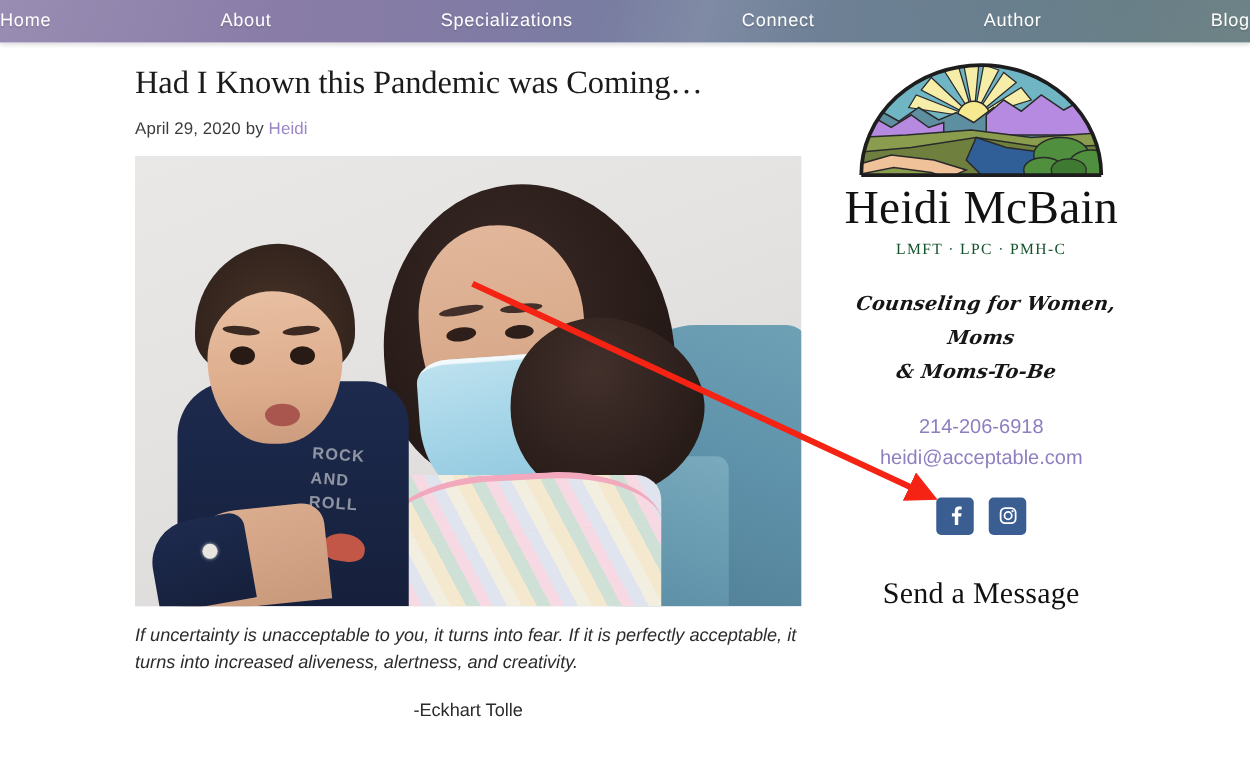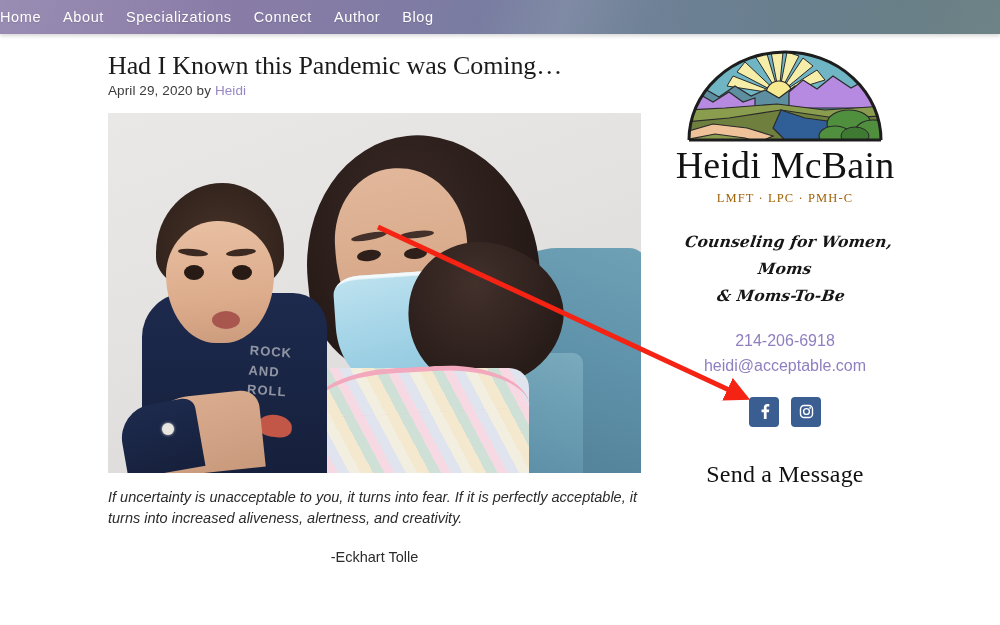--- a/index.html
+++ b/index.html
@@ -28,21 +28,21 @@
     position: absolute; inset: 0;
     background:
       linear-gradient(115deg, rgba(255,255,255,0.10) 0%, rgba(255,255,255,0.00) 22%),
       linear-gradient(110deg, rgba(255,255,255,0.00) 48%, rgba(255,255,255,0.09) 56%, rgba(255,255,255,0.00) 66%),
       linear-gradient(255deg, rgba(0,0,0,0.05) 0%, rgba(0,0,0,0.00) 35%);
     pointer-events: none;
   }
   .nav-items {
     position: absolute; left: 0; top: 0;
     width: 1000px; height: 34px;
-    display: flex; align-items: center; justify-content: flex-start;
+    display: flex; align-items: center; justify-content: space-between;
     gap: 22px;
   }
   .nav-item {
     color: #ffffff;
     font-size: 14.5px;
     letter-spacing: 0.6px;
     text-decoration: none;
     white-space: nowrap;
     line-height: 34px;
     text-shadow: 0 1px 1px rgba(0,0,0,0.12);
@@ -71,21 +71,21 @@
     font-size: 26px;
     font-weight: 400;
     color: #1b1b1b;
     line-height: 1.25;
     margin: 16px 0 0 0;
     letter-spacing: -0.1px;
   }
   .post-meta {
     font-size: 13.5px;
     color: #3c3c3c;
-    margin-top: 0;
+    margin-top: 12px;
     letter-spacing: 0.1px;
   }
   .post-meta a { color: #9a86c6; text-decoration: none; }
 
   .post-image {
     position: relative;
     margin-top: 15px;
     width: 533px; height: 360px;
     overflow: hidden;
     background: #dcdce0;
@@ -269,21 +269,21 @@
     font-family: "Liberation Serif", serif;
     font-size: 38px;
     color: #121212;
     line-height: 1;
     margin-top: -2px;
     letter-spacing: 0.2px;
   }
   .logo-creds {
     font-family: "Liberation Serif", serif;
     font-size: 12.5px;
-    color: #a16207;
+    color: #14532d;
     letter-spacing: 1.1px;
     margin-top: 7px;
   }
   .tagline {
     font-family: "DejaVu Serif", serif;
     font-style: italic;
     font-weight: bold;
     font-size: 15.5px;
     color: #161616;
     line-height: 1.75;

